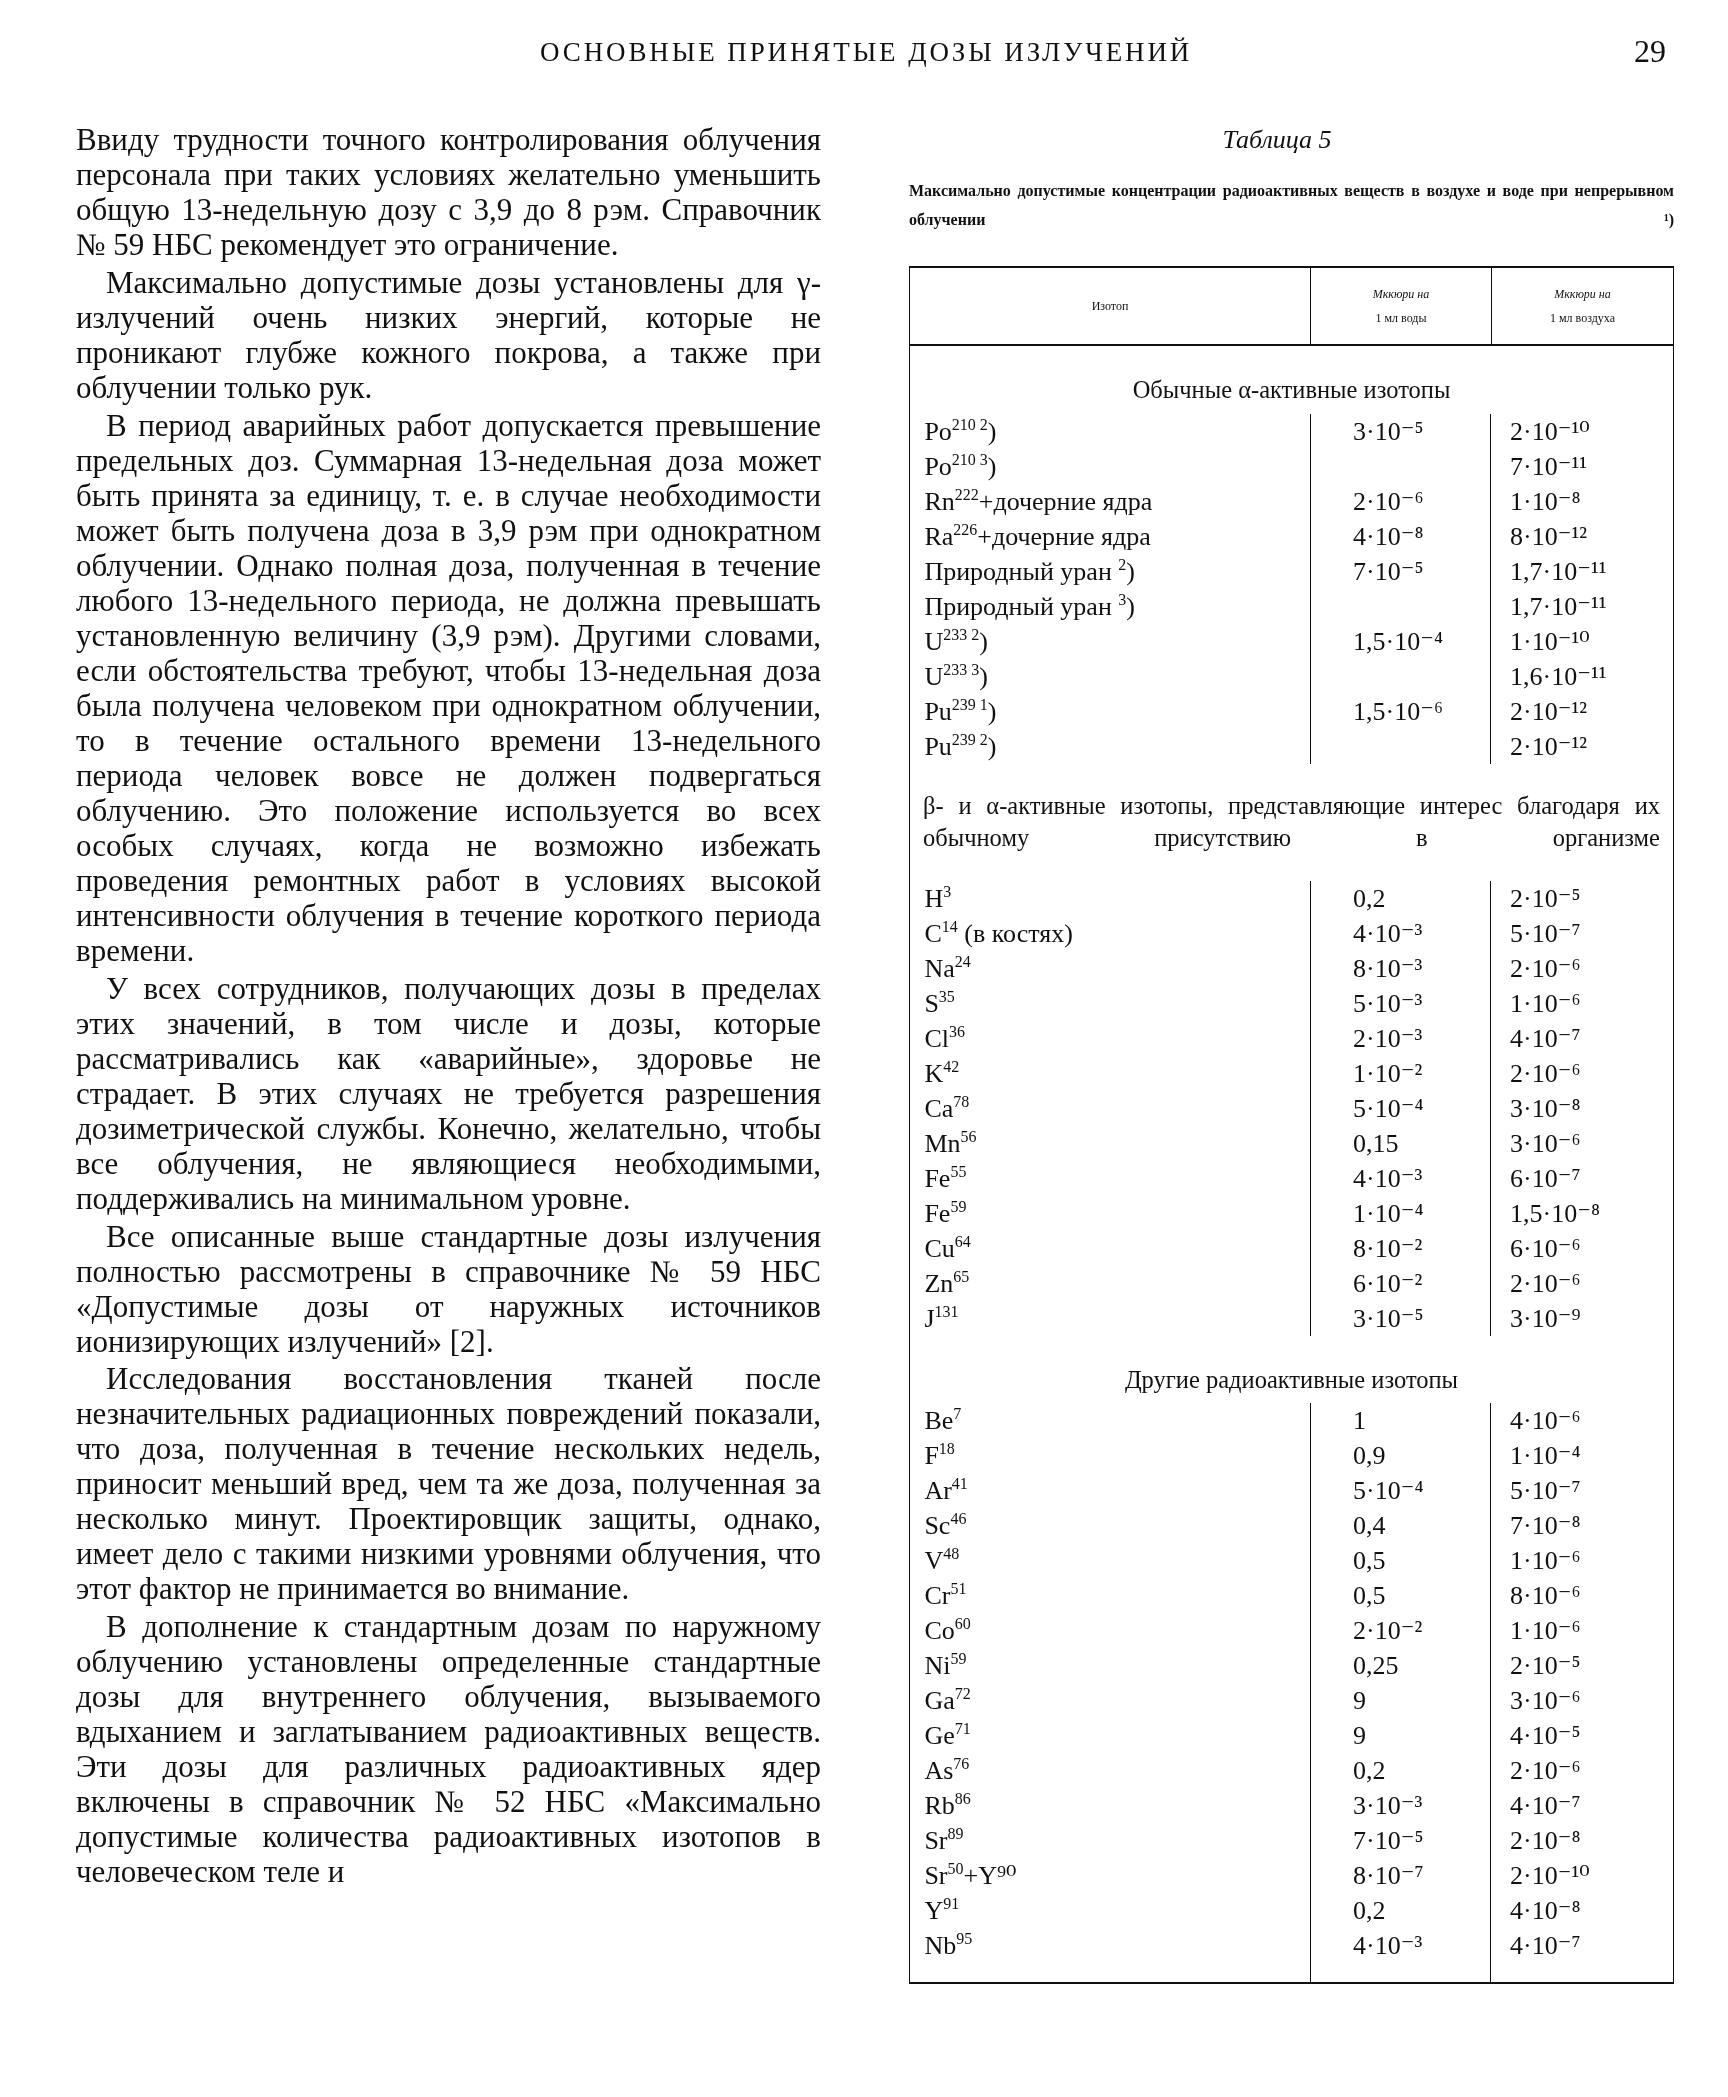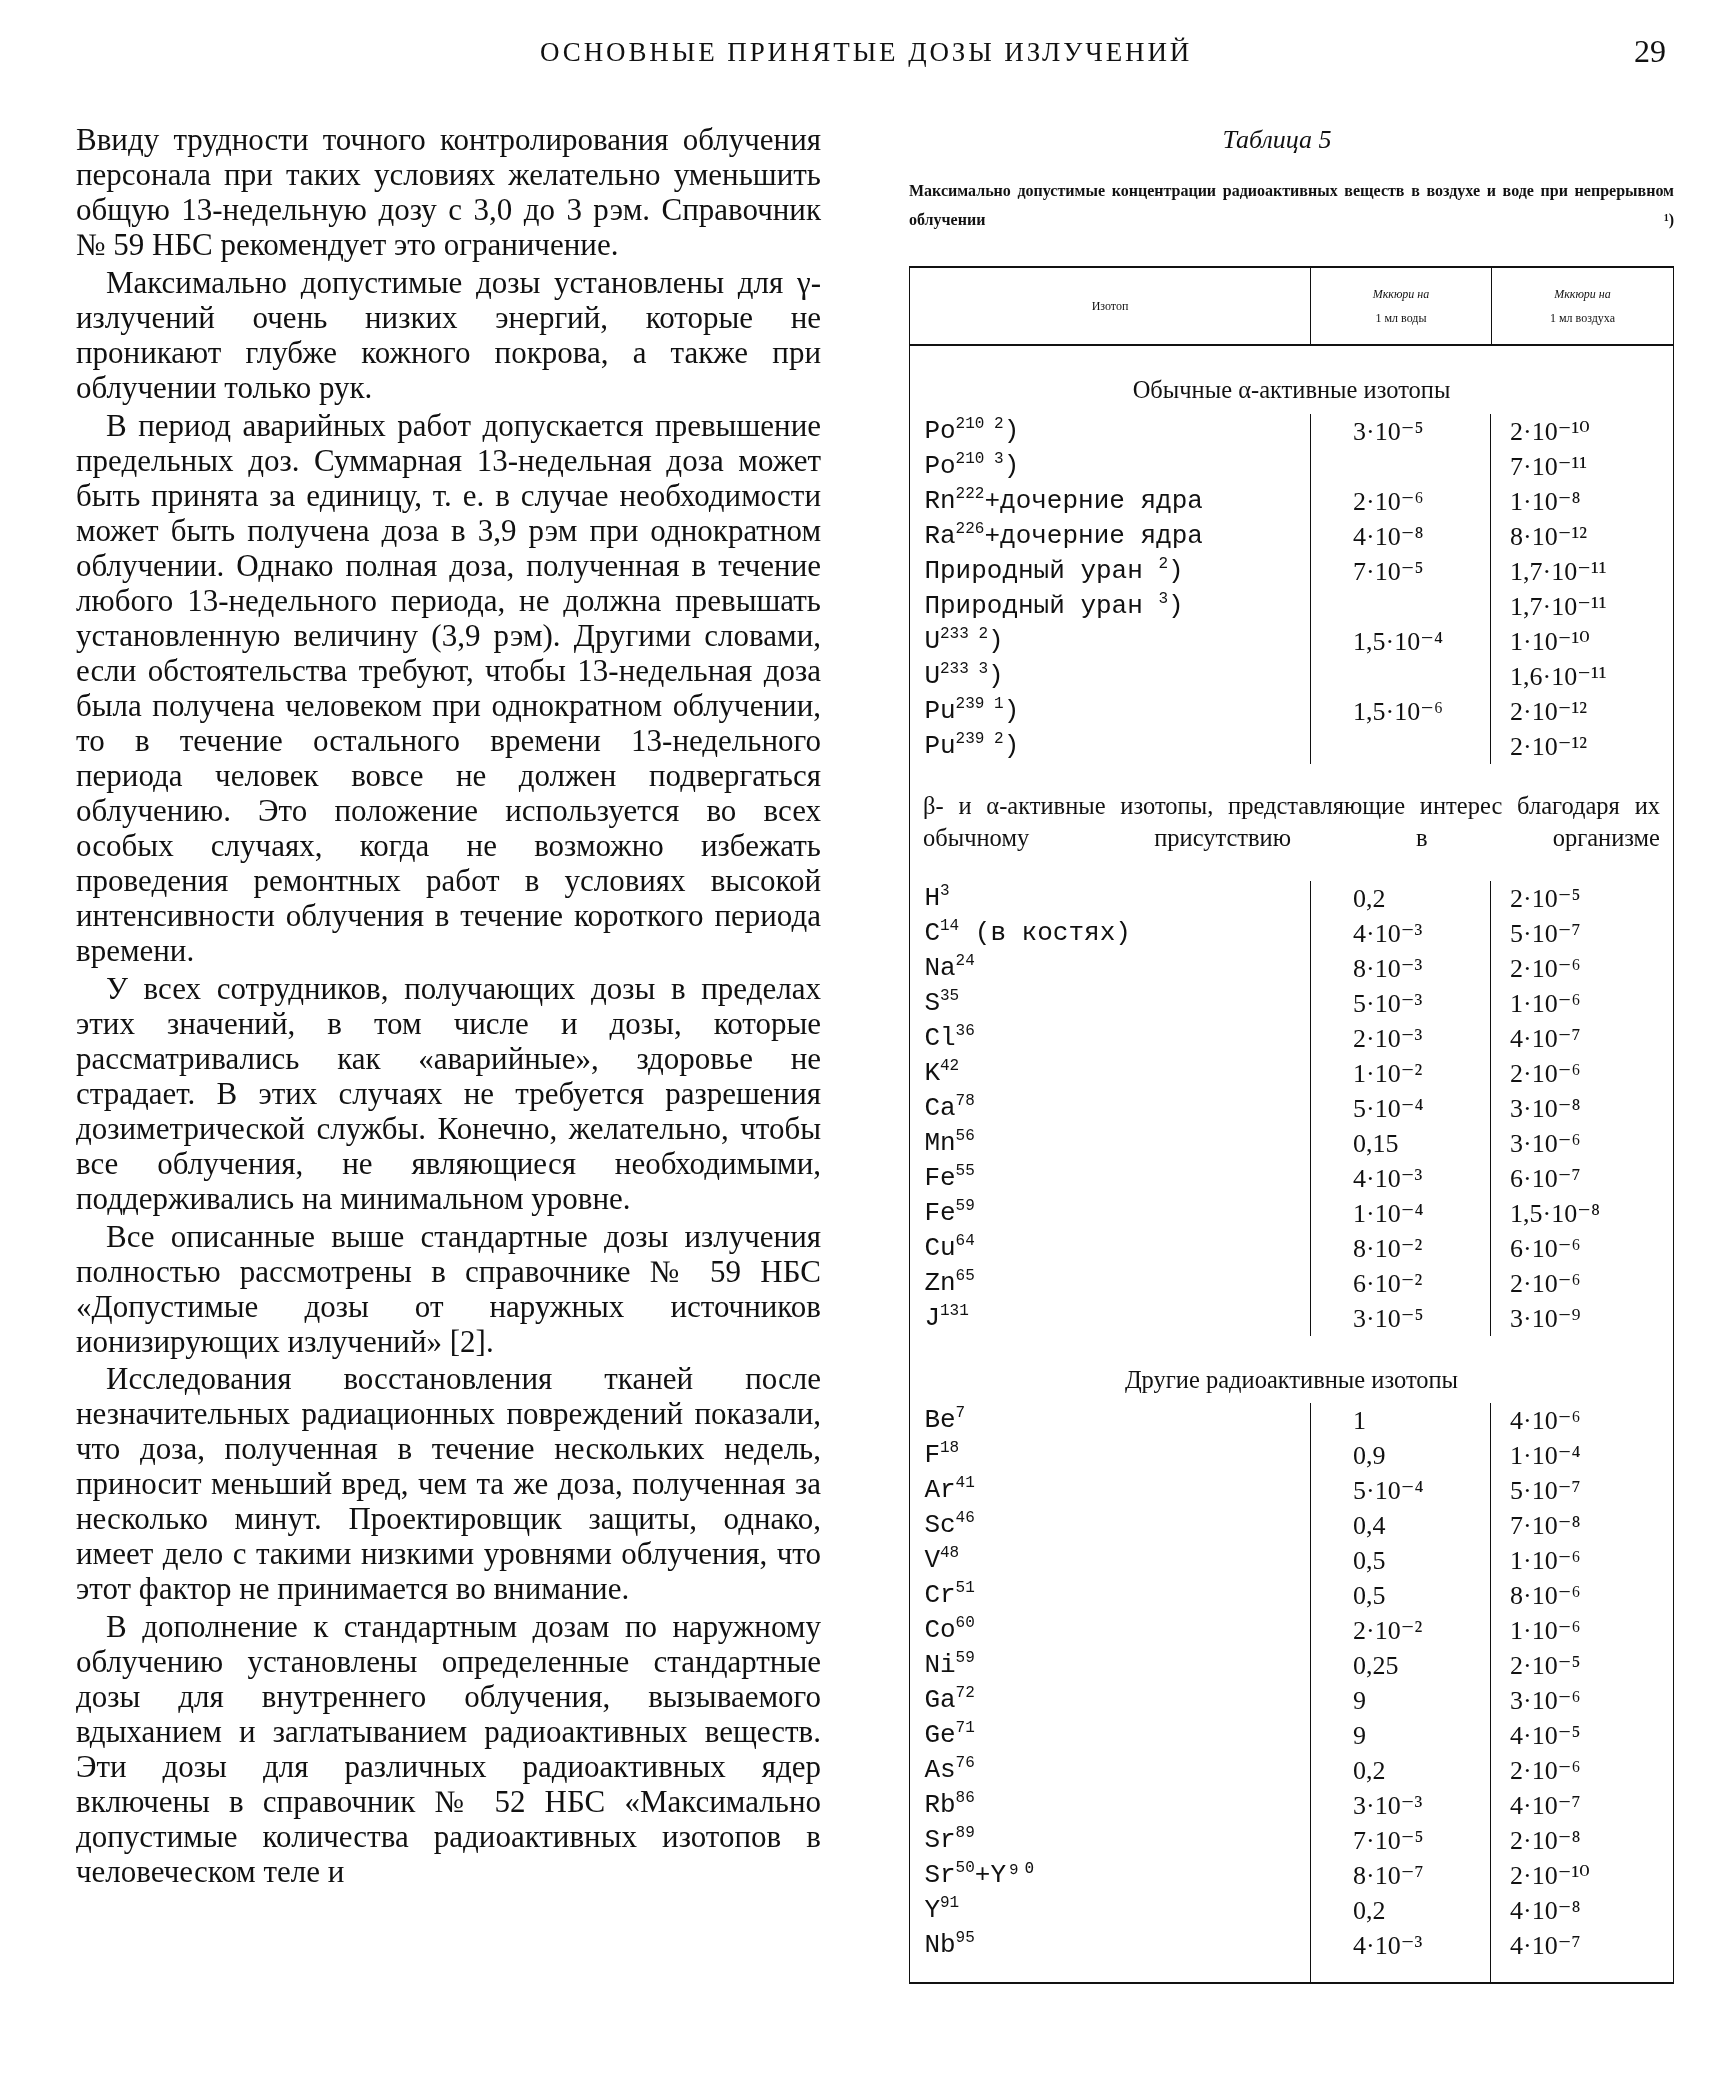--- a/index.html
+++ b/index.html
@@ -18,34 +18,34 @@
   .th{display:flex;align-items:center;justify-content:center;text-align:center;line-height:24.5px;}
   .th1{width:400px;}
   .th2{width:180px;border-left:1.4px solid #111;}
   .th3{flex:1;border-left:1.4px solid #111;}
   .section-title{text-align:center;font-size:24.5px;line-height:30px;padding:29px 0 8.6px;}
   .section-title.two{text-align:justify;text-align-last:justify;padding:26px 13px 27px;line-height:32px;}
   .rows{position:relative;}
   .rows::before{content:"";position:absolute;left:400px;top:0;bottom:0;border-left:1.4px solid #111;}
   .rows::after{content:"";position:absolute;left:580px;top:0;bottom:0;border-left:1.4px solid #111;}
   .row{display:flex;height:35px;font-size:26px;line-height:35px;}
-  .c1{width:400px;padding-left:14.4px;box-sizing:border-box;white-space:nowrap;font-family:Liberation Mono, monospace;}
+  .c1{width:400px;padding-left:14.4px;box-sizing:border-box;white-space:nowrap;}
   .c2{width:180px;padding-left:43px;box-sizing:border-box;white-space:nowrap;}
   .c3{flex:1;padding-left:20px;box-sizing:border-box;white-space:nowrap;}
   sup{font-size:16px;vertical-align:10px;line-height:0;}
   .gap{height:19px;}
 </style>
 </head>
 <body>
 
 <div class="running-head">ОСНОВНЫЕ ПРИНЯТЫЕ ДОЗЫ ИЗЛУЧЕНИЙ</div>
 <div class="page-num">29</div>
 
 <div class="left-col">
-  <p>Ввиду трудности точного контролирования облучения персонала при таких условиях желательно уменьшить общую 13-недельную дозу с 3,0 до 3 рэм. Справочник № 59 НБС рекомендует это ограничение.</p>
+  <p>Ввиду трудности точного контролирования облучения персонала при таких условиях желательно уменьшить общую 13-недельную дозу с 3,9 до 8 рэм. Справочник № 59 НБС рекомендует это ограничение.</p>
   <p class="ind">Максимально допустимые дозы установлены для γ-излучений очень низких энергий, которые не проникают глубже кожного покрова, а также при облучении только рук.</p>
   <p class="ind">В период аварийных работ допускается превышение предельных доз. Суммарная 13-недельная доза может быть принята за единицу, т. е. в случае необходимости может быть получена доза в 3,9 рэм при однократном облучении. Однако полная доза, полученная в течение любого 13-недельного периода, не должна превышать установленную величину (3,9 рэм). Другими словами, если обстоятельства требуют, чтобы 13-недельная доза была получена человеком при однократном облучении, то в течение остального времени 13-недельного периода человек вовсе не должен подвергаться облучению. Это положение используется во всех особых случаях, когда не возможно избежать проведения ремонтных работ в условиях высокой интенсивности облучения в течение короткого периода времени.</p>
   <p class="ind">У всех сотрудников, получающих дозы в пределах этих значений, в том числе и дозы, которые рассматривались как «аварийные», здоровье не страдает. В этих случаях не требуется разрешения дозиметрической службы. Конечно, желательно, чтобы все облучения, не являющиеся необходимыми, поддерживались на минимальном уровне.</p>
   <p class="ind">Все описанные выше стандартные дозы излучения полностью рассмотрены в справочнике № 59 НБС «Допустимые дозы от наружных источников ионизирующих излучений» [2].</p>
   <p class="ind">Исследования восстановления тканей после незначительных радиационных повреждений показали, что доза, полученная в течение нескольких недель, приносит меньший вред, чем та же доза, полученная за несколько минут. Проектировщик защиты, однако, имеет дело с такими низкими уровнями облучения, что этот фактор не принимается во внимание.</p>
   <p class="ind">В дополнение к стандартным дозам по наружному облучению установлены определенные стандартные дозы для внутреннего облучения, вызываемого вдыханием и заглатыванием радиоактивных веществ. Эти дозы для различных радиоактивных ядер включены в справочник № 52 НБС «Максимально допустимые количества радиоактивных изотопов в человеческом теле и</p>
 </div>
 
 <div class="right-col">
   <div class="tab-label">Таблица 5</div>

